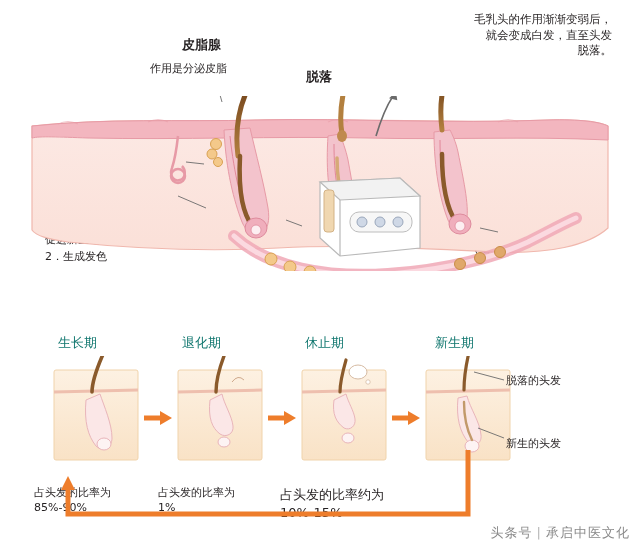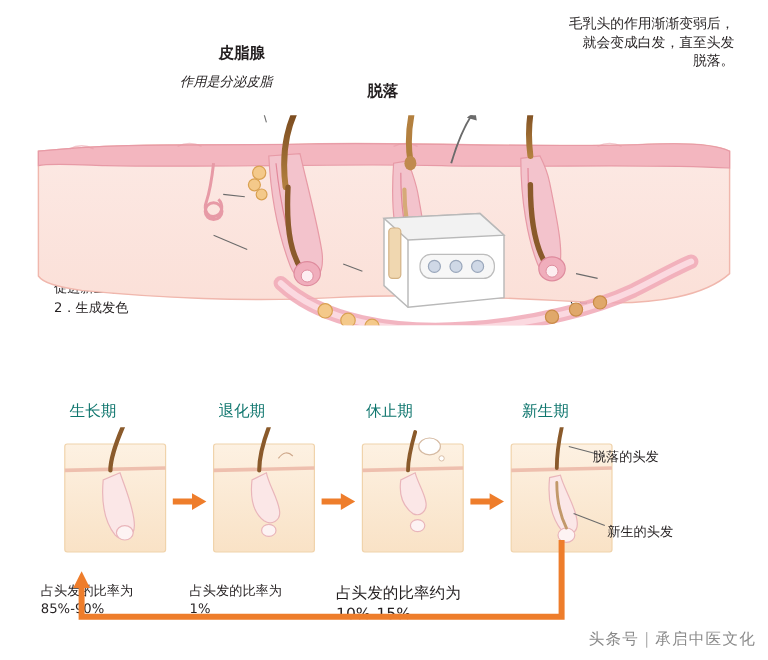--- a/index.html
+++ b/index.html
@@ -54,21 +54,21 @@
 <body>
 
 <div id="root">
 
   <div class="abs txt" style="left:432px; top:12px; width:180px; font-size:11.5px;text-align:right;">毛乳头的作用渐渐变弱后，
 就会变成白发，直至头发
 脱落。</div>
 
   <div class="abs txt" style="left:182px; top:36px; font-size:13px; font-weight:bold;">皮脂腺</div>
 
-  <div class="abs txt" style="left:150px; top:62px; font-size:11px;font-style:italic;">作用是分泌皮脂</div>
+  <div class="abs txt" style="left:150px; top:62px; font-size:11px;">作用是分泌皮脂</div>
 
   <div class="abs txt" style="left:306px; top:68px; font-size:13px; font-weight:bold;">脱落</div>
 
   <div class="abs txt" style="left:160px; top:152px; font-size:12px; font-weight:bold;">汗腺</div>
 
   <div class="abs txt" style="left:120px; top:187px; font-size:12px; font-weight:bold;">毛乳头</div>
 
   <div class="abs txt" style="left:45px; top:203px; font-size:11px;">有两个作用：</div>
   <div class="abs txt" style="left:45px; top:218px; font-size:11px;">1．产生新生毛发的细胞，
    促进新生毛发的生长；</div>
@@ -250,21 +250,21 @@
       <ellipse cx="438" cy="90" rx="7" ry="6" fill="#fdf3f3" stroke="#e9b5ba" stroke-width="1"></ellipse>
       <path d="M430,46 C430,62 433,74 438,84" fill="none" stroke="#c2996a" stroke-width="2.4" stroke-linecap="round"></path>
     </g>
 
     <g stroke="#6b6b6b" stroke-width="0.9" fill="none">
       <path d="M440,16 L470,24"></path>
       <path d="M444,72 L470,82"></path>
     </g>
   </svg>
 
-  <div class="abs txt" style="left:494px; top:374px; font-size:11px;">脱落的头发</div>
+  <div class="abs txt" style="left:506px; top:374px; font-size:11px;">脱落的头发</div>
   <div class="abs txt" style="left:506px; top:437px; font-size:11px;">新生的头发</div>
 
   <div class="abs txt" style="left:34px; top:486px; width:110px; font-size:11px;">占头发的比率为
 85%-90%</div>
   <div class="abs txt" style="left:158px; top:486px; width:110px; font-size:11px;">占头发的比率为
 1%</div>
   <div class="abs txt" style="left:280px; top:486px; width:118px; font-size:13px;">占头发的比率约为
 10%-15%</div>
 
   <svg class="abs" style="left:52px; top:442px; width:424px; height:90px;" viewBox="0 0 424 90">

